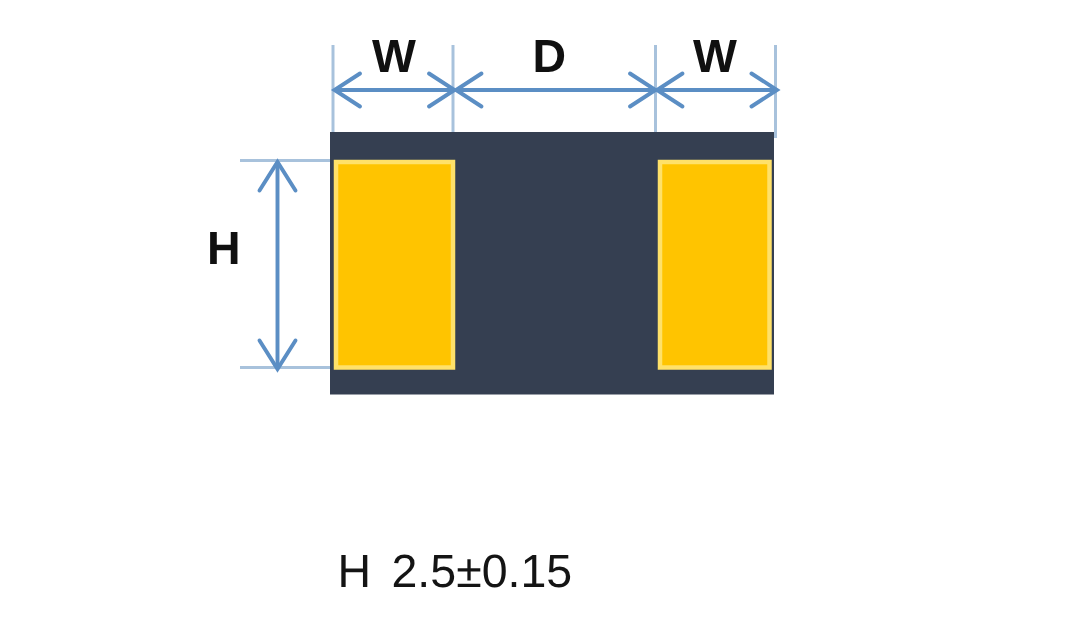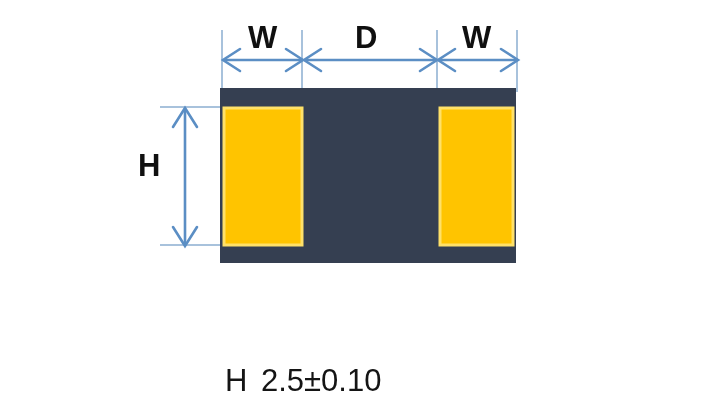--- a/index.html
+++ b/index.html
@@ -107,18 +107,18 @@
     </g>
 
   </svg>
 
   <div class="dim-letter" id="label-w-left">W</div>
   <div class="dim-letter" id="label-d">D</div>
   <div class="dim-letter" id="label-w-right">W</div>
   <div class="dim-letter" id="label-h">H</div>
 
   <div id="spec-table">
-    <span class="spec-row"><span class="spec-sym">H</span><span>2.5±0.10</span></span>
+    <span class="spec-row"><span class="spec-sym">H</span><span>2.5±0.15</span></span>
     
     
   </div>
 
 </div>
 
 </body></html>

